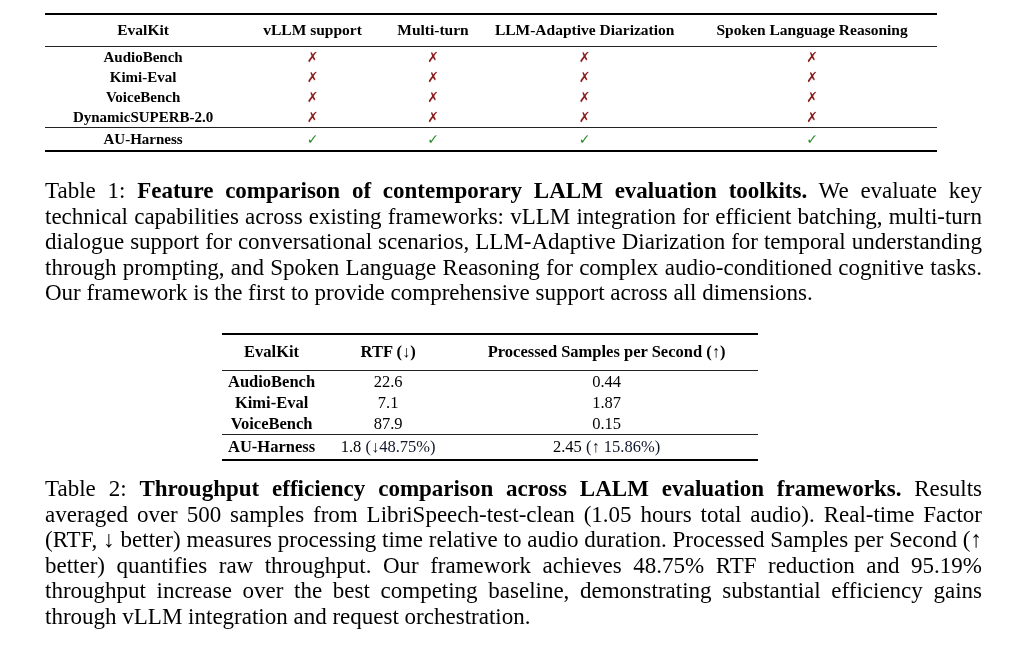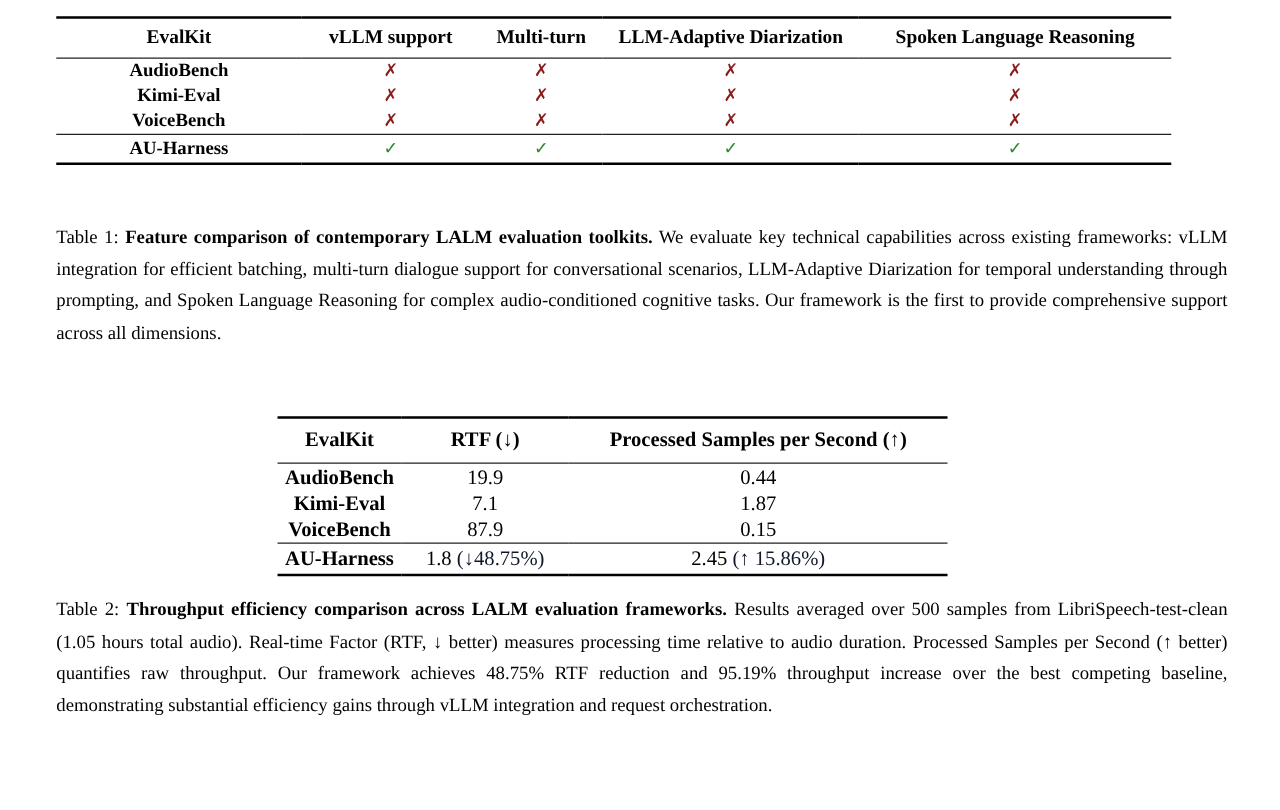--- a/index.html
+++ b/index.html
@@ -85,21 +85,21 @@
   }
   .cross { color: #8B1A1A; }
   .check { color: #2E8B2E; }
   .delta { color: #0f172a; }
 
   
   .caption {
     position: absolute;
     left: 45px;
     width: 937px;
-    font-size: 15px;
+    font-size: 23px;
     line-height: 25.5px;
     text-align: justify;
     margin: 0;
   }
   .caption b { font-weight: bold; }
   #caption1 { top: 178px; }
   #caption2 { top: 476px; }
 </style>
 </head>
 <body>
@@ -138,20 +138,27 @@
           <td><span class="mark cross">✗</span></td>
           <td><span class="mark cross">✗</span></td>
         </tr>
         <tr>
           <td class="rowlabel">VoiceBench</td>
           <td><span class="mark cross">✗</span></td>
           <td><span class="mark cross">✗</span></td>
           <td><span class="mark cross">✗</span></td>
           <td><span class="mark cross">✗</span></td>
         </tr>
+        <tr>
+          <td class="rowlabel">DynamicSUPERB-2.0</td>
+          <td><span class="mark cross">✗</span></td>
+          <td><span class="mark cross">✗</span></td>
+          <td><span class="mark cross">✗</span></td>
+          <td><span class="mark cross">✗</span></td>
+        </tr>
         <tr class="lastrow">
           <td class="rowlabel">AU-Harness</td>
           <td><span class="mark check">✓</span></td>
           <td><span class="mark check">✓</span></td>
           <td><span class="mark check">✓</span></td>
           <td><span class="mark check">✓</span></td>
         </tr>
       </tbody>
   </table>
 
@@ -166,21 +173,21 @@
     <thead>
       <tr id="t2-head">
           <th>EvalKit</th>
           <th>RTF (↓)</th>
           <th>Processed Samples per Second (↑)</th>
         </tr>
     </thead>
     <tbody id="t2-body">
         <tr>
           <td class="rowlabel">AudioBench</td>
-          <td><span>19.9</span></td>
+          <td><span>22.6</span></td>
           <td><span>0.44</span></td>
         </tr>
         <tr>
           <td class="rowlabel">Kimi-Eval</td>
           <td><span>7.1</span></td>
           <td><span>1.87</span></td>
         </tr>
         <tr>
           <td class="rowlabel">VoiceBench</td>
           <td><span>87.9</span></td>

